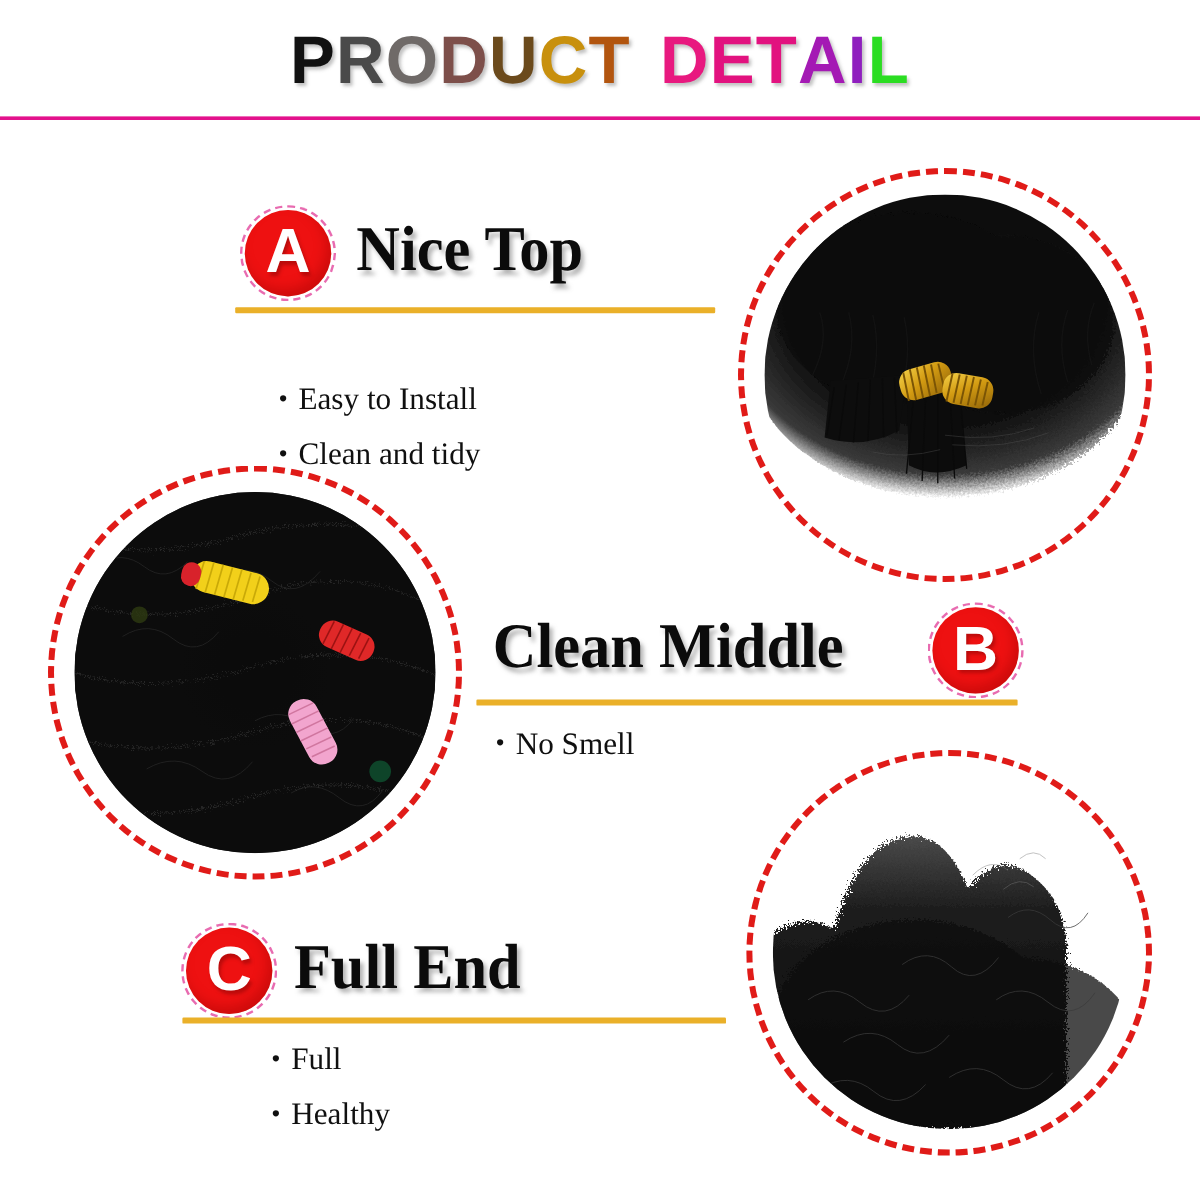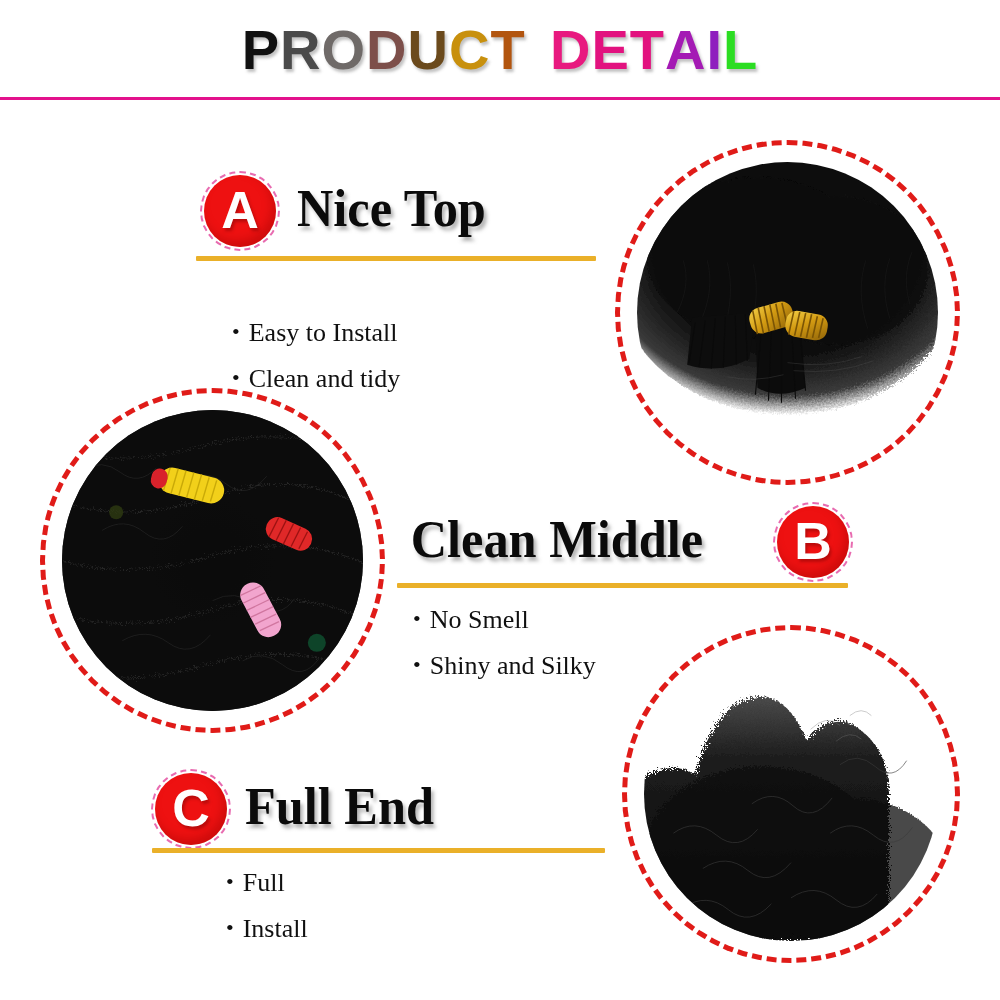--- a/index.html
+++ b/index.html
@@ -335,40 +335,37 @@
       <div class="badge" style="left: 380px; top: 3px; background: rgb(238, 17, 17);">
         <div class="dashring" style="border-color: rgb(232, 107, 176);"></div>
         <div class="letter" style="color: rgb(255, 255, 255);">B</div>
       </div>
     </div>
     <div class="rule" style="left: 0px; top: 80px; width: 451px; background: rgb(234, 176, 41);"></div>
     <div class="bullets" style="left:16px;top:104px;">
       <div class="bullet">
         <span class="dot">•</span><span>No Smell</span>
       </div>
-      <div class="bullet">
-        <span class="dot">•</span><span>Shiny and Silky</span>
-      </div>
     </div>
   </div>
 
   <div class="section" style="left:152px;top:770px;width:455px;">
     <div class="sec-head">
       <div class="badge" style="left: 3px; top: 3px; background: rgb(238, 17, 17);">
         <div class="dashring" style="border-color: rgb(232, 107, 176);"></div>
         <div class="letter" style="color: rgb(255, 255, 255);">C</div>
       </div>
       <div class="sec-title" style="left:88px;top:10px;">Full End</div>
     </div>
     <div class="rule" style="left: 0px; top: 78px; width: 453px; background: rgb(234, 176, 41);"></div>
     <div class="bullets" style="left:0px;top:100px;height:70px;width:455px;">
       <div class="bcol" style="left:58px;top:0px;margin-left:16px;">
         <div class="bullet">
           <span class="dot">•</span><span>Full</span>
         </div>
         <div class="bullet">
-          <span class="dot">•</span><span>Install</span>
+          <span class="dot">•</span><span>Healthy</span>
         </div>
       </div>
     </div>
   </div>
 
 </div>
 
 </body></html>

